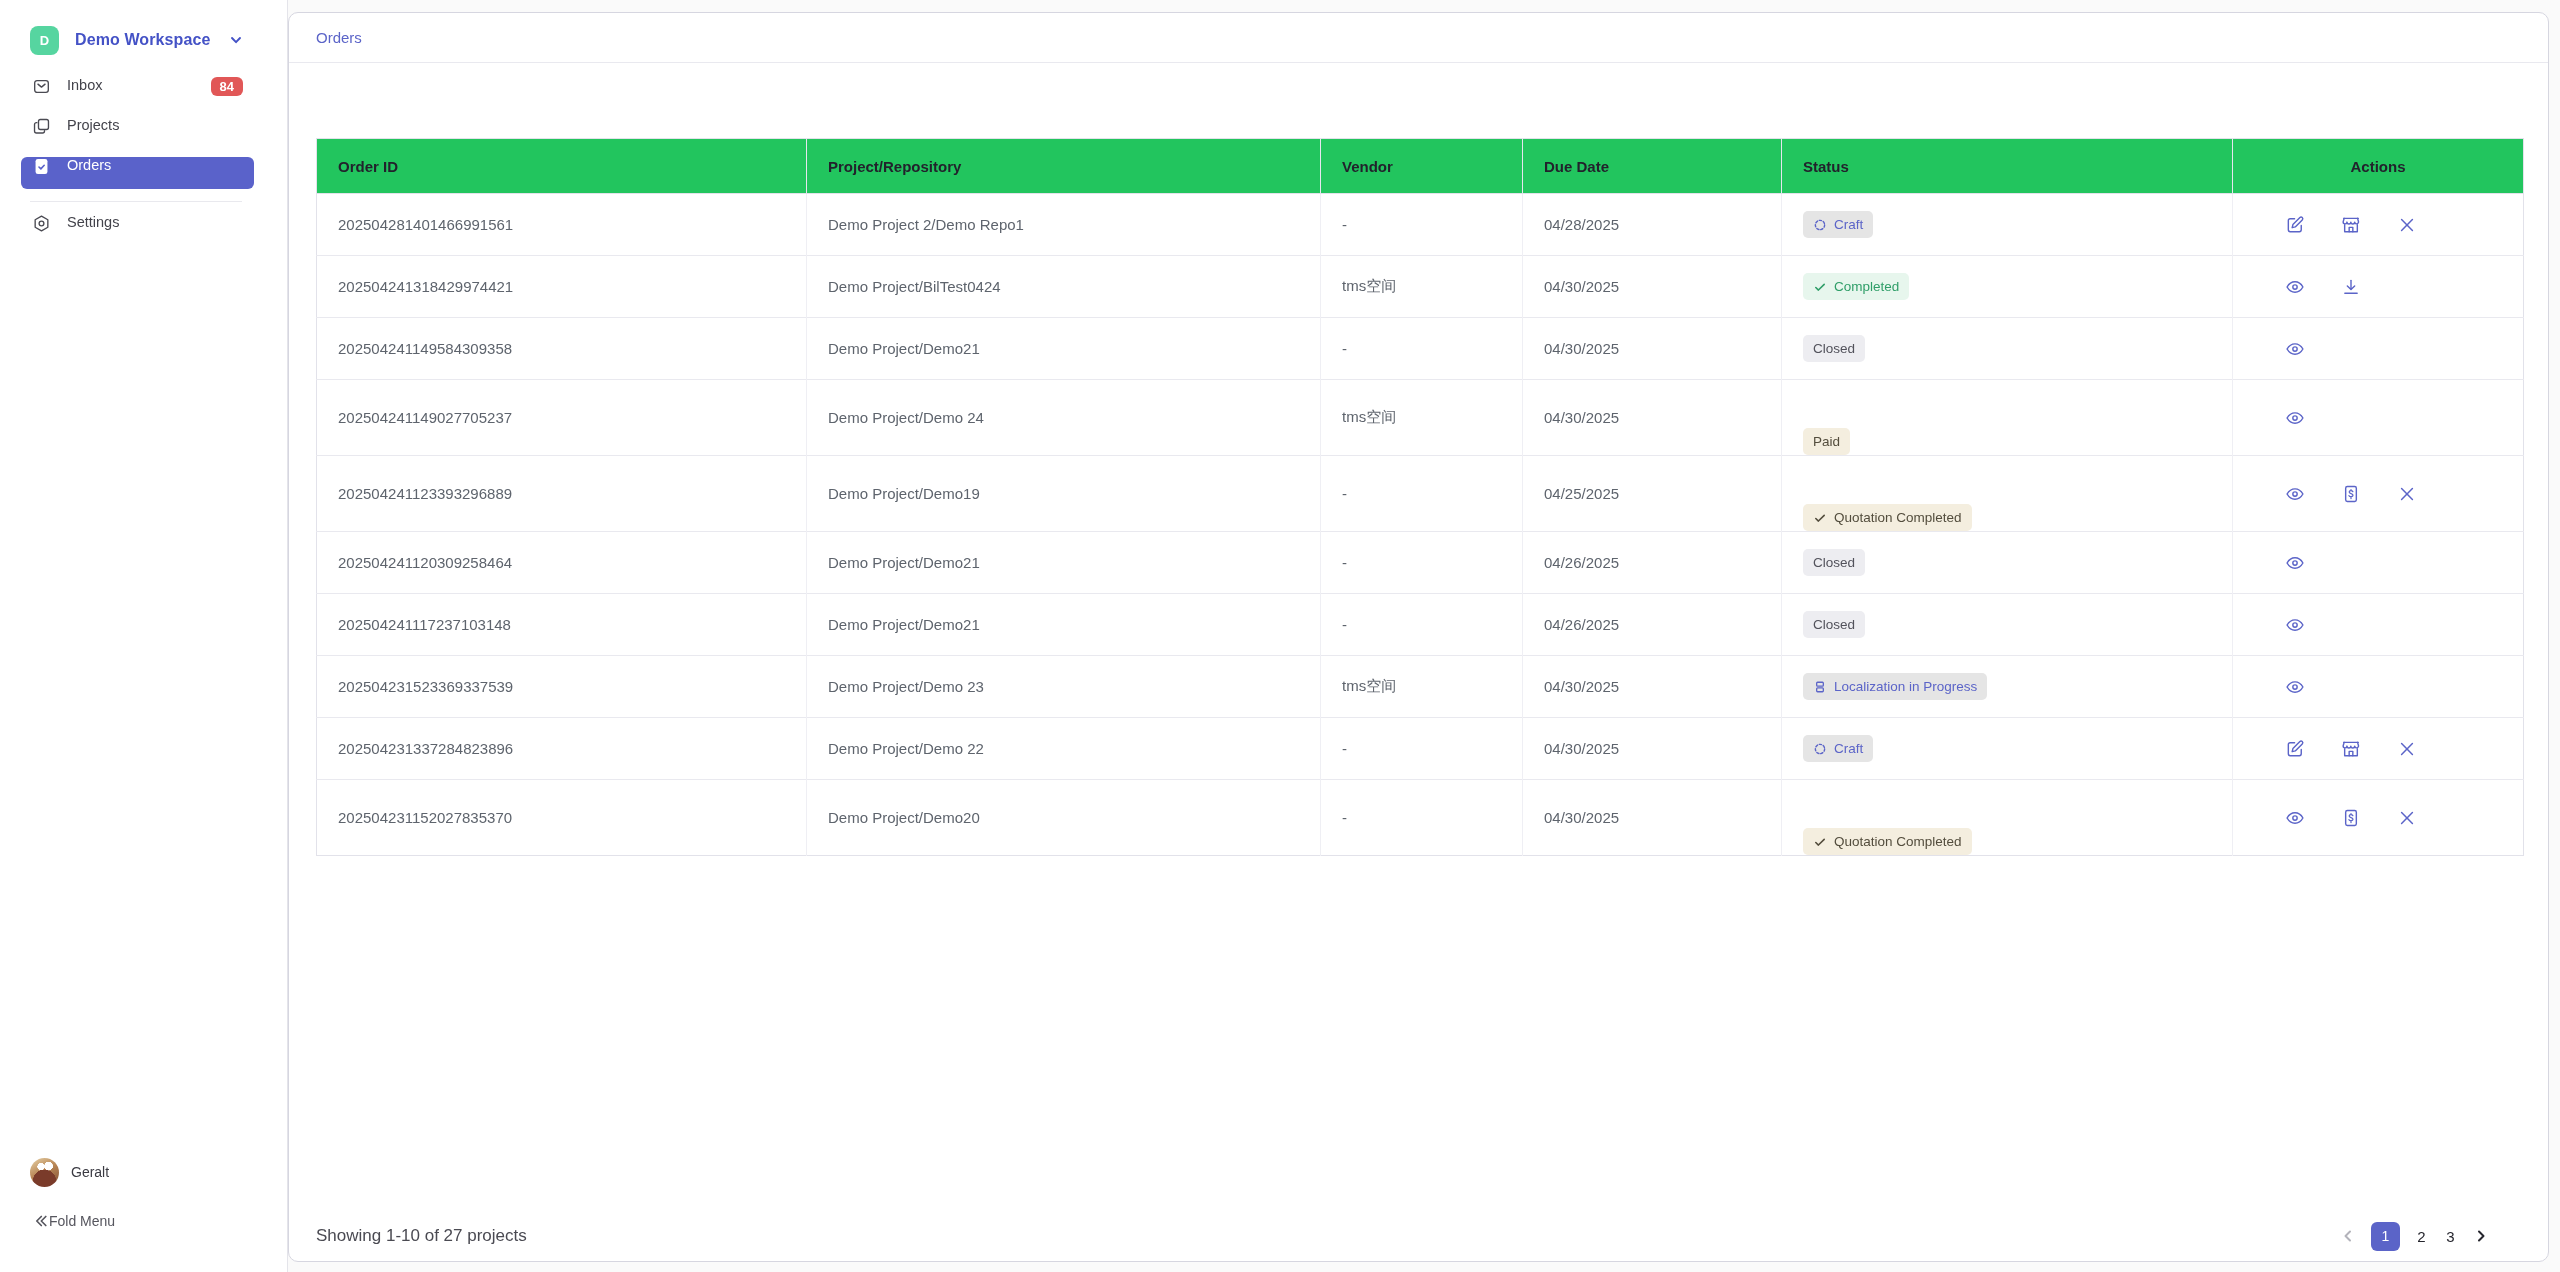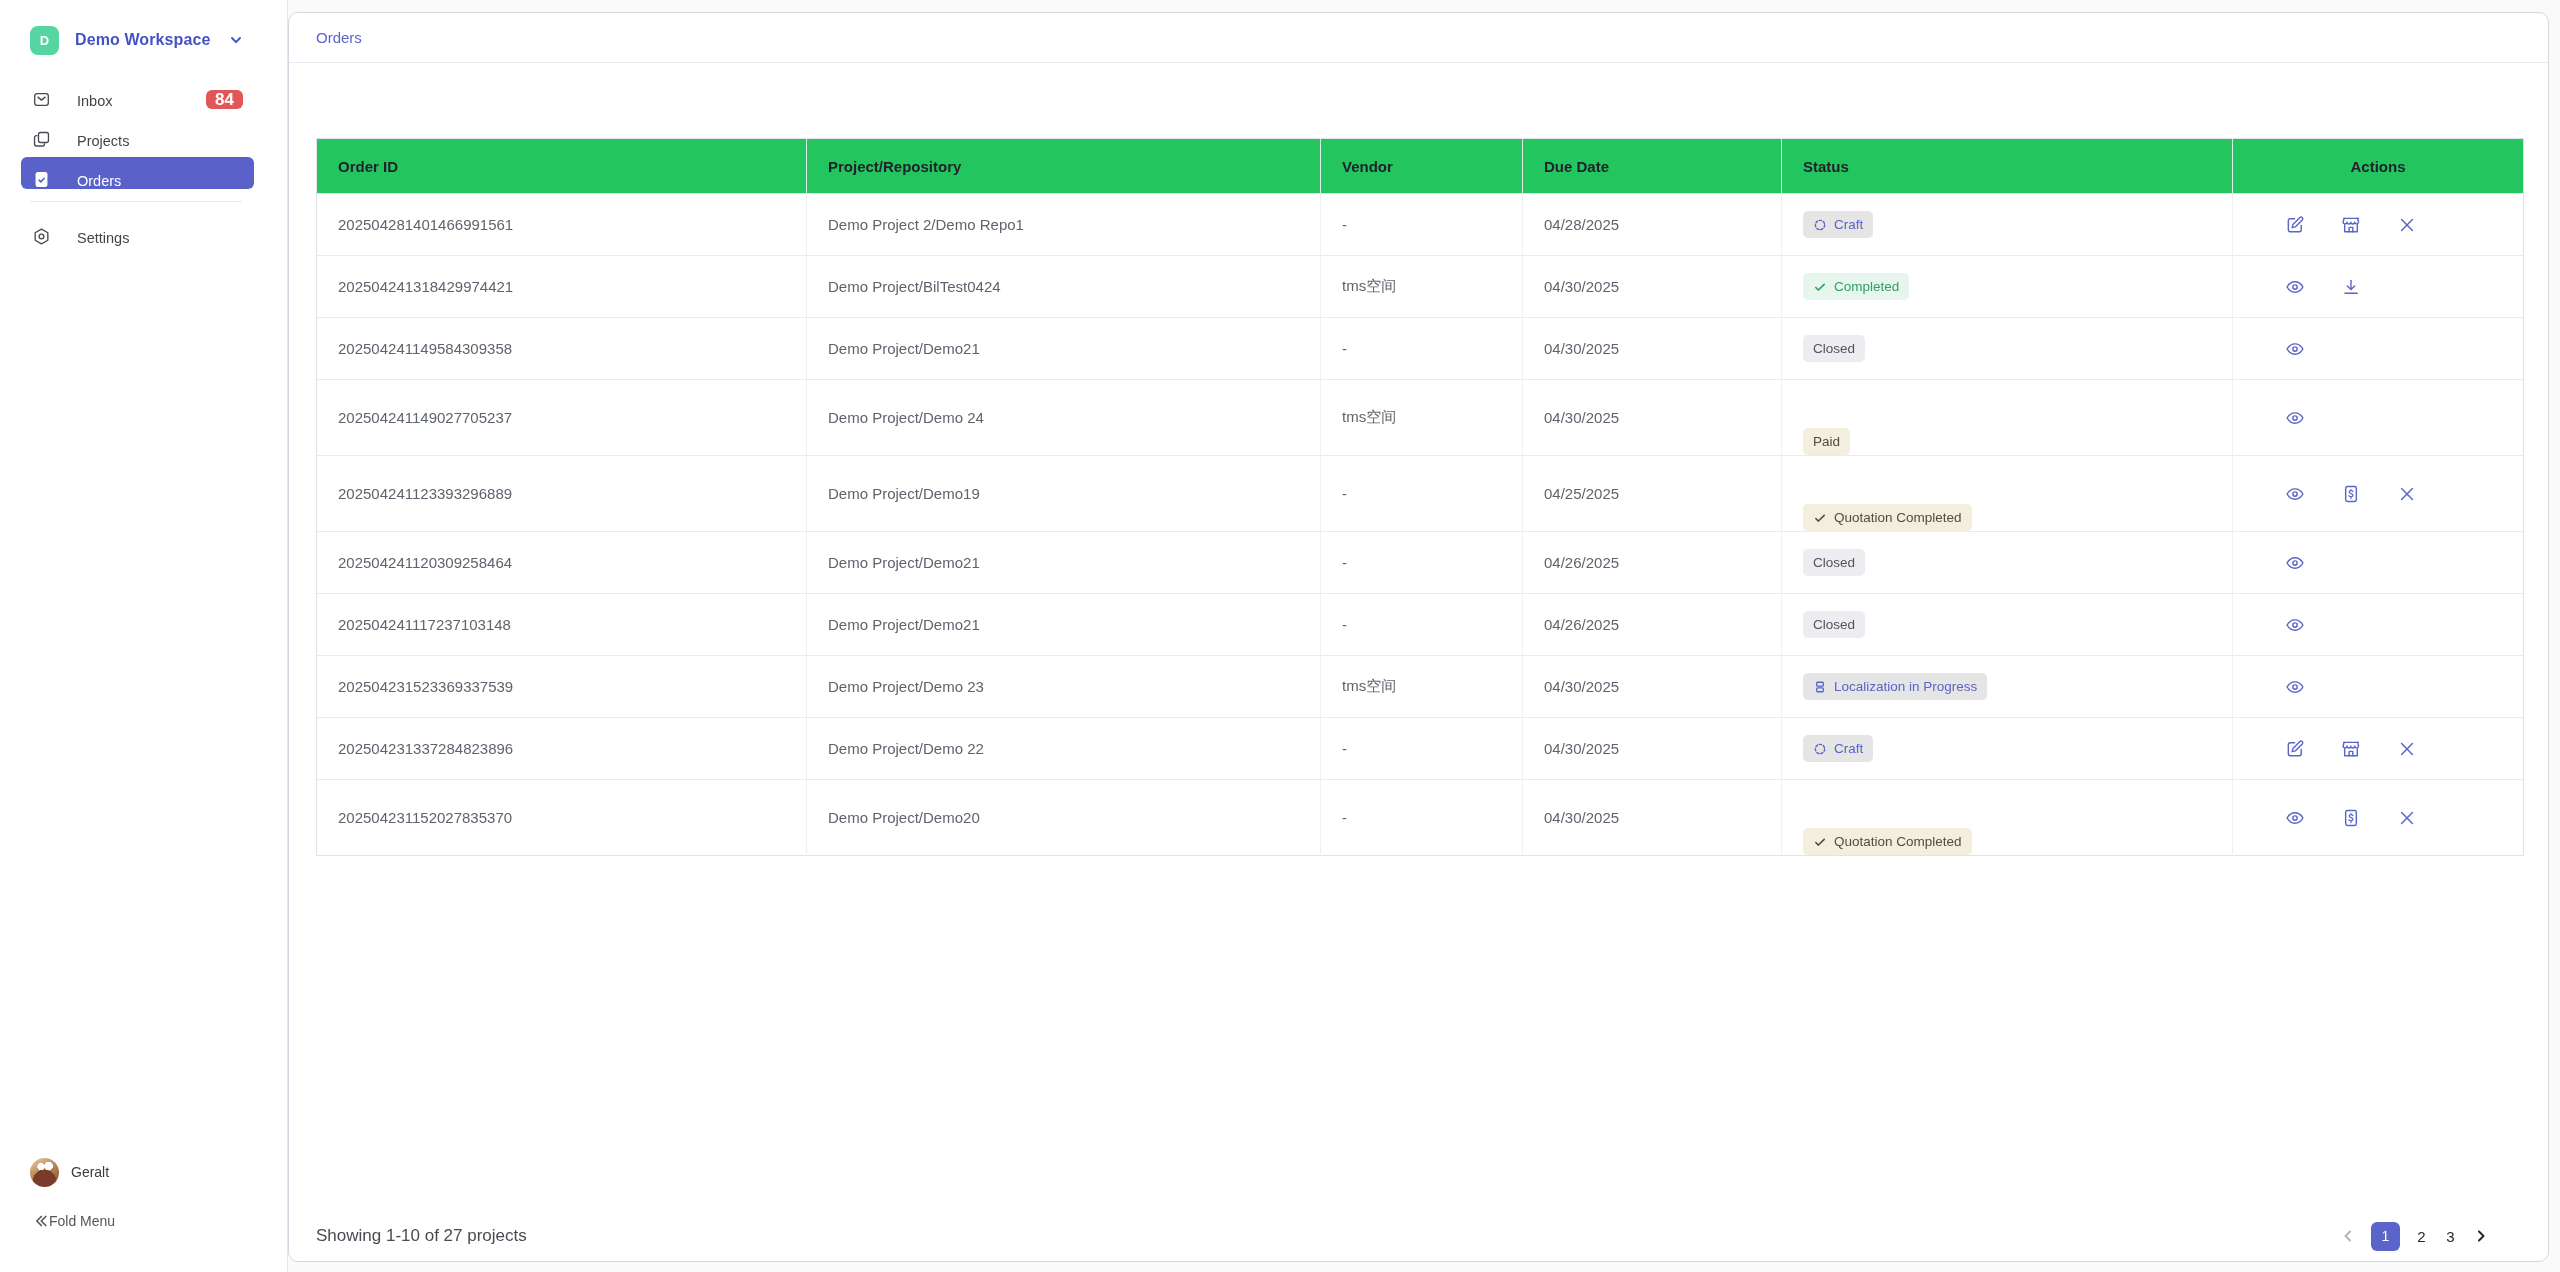--- a/index.html
+++ b/index.html
@@ -7,26 +7,26 @@
   .page{position:relative;width:2560px;height:1272px;overflow:hidden;background:#fafafa;}
   svg{fill:none;stroke:currentColor;stroke-width:1.7;stroke-linecap:round;stroke-linejoin:round;}
 
   
   .sidebar{position:absolute;left:0;top:0;width:288px;height:1272px;background:#ffffff;border-right:1px solid #e4e4ea;box-sizing:border-box;}
   .ws-row{position:absolute;left:0;top:24px;width:100%;height:32px;display:flex;align-items:center;padding-left:30px;box-sizing:border-box;gap:16px;cursor:pointer;}
   .ws-avatar{width:29px;height:29px;border-radius:8px;background:#56d5a0;color:#fff;font-size:13px;font-weight:700;display:flex;align-items:center;justify-content:center;}
   .ws-name{color:#4452c6;font-size:16px;font-weight:700;letter-spacing:.1px;}
   .ws-chev{width:16px;height:16px;color:#4452c6;margin-left:2px;}
   .nav{position:absolute;left:0;top:77px;width:100%;}
-  .side-item{height:32px;margin:0 33px 8px 21px;padding-left:11px;border-radius:6px;display:flex;align-items:flex-end;gap:26px;cursor:pointer;color:#43434b;}
+  .side-item{height:32px;margin:0 33px 8px 21px;padding-left:11px;border-radius:6px;display:flex;align-items:flex-start;gap:16px;cursor:pointer;color:#43434b;}
   .side-item .s-ic{width:19px;height:19px;color:#4a4a52;flex:none;}
   .side-item .s-label{font-size:14.5px;}
   .side-item.active{background:#5a62ca;color:#fff;}
   .side-item.active .s-ic{color:#fff;}
-  .count-badge{margin-left:auto;margin-right:11px;background:#e15757;color:#fff;font-size:17px;font-weight:600;border-radius:6px;padding:2px 9px;line-height:15px;}
+  .count-badge{margin-left:auto;margin-right:11px;background:#e15757;color:#fff;font-size:13px;font-weight:600;border-radius:6px;padding:2px 9px;line-height:15px;}
   .side-divider{height:1px;background:#e9e9ee;margin:12px 45px 12px 30px;}
   .user-row{position:absolute;left:0;top:1157px;width:100%;height:30px;display:flex;align-items:center;padding-left:30px;box-sizing:border-box;gap:12px;cursor:pointer;}
   .user-avatar{width:29px;height:29px;border-radius:50%;flex:none;
      background:
        radial-gradient(circle at 38% 30%, #ffffff 0 13%, rgba(255,255,255,0) 14%),
        radial-gradient(circle at 64% 28%, #ffffff 0 15%, rgba(255,255,255,0) 16%),
        radial-gradient(circle at 50% 80%, #7a3b2a 0 42%, rgba(0,0,0,0) 43%),
        linear-gradient(150deg,#e8d3a8 0%,#b98756 45%,#7d4a30 100%);}
   .user-name{font-size:14px;color:#3a3a42;}
   .fold-row{position:absolute;left:0;top:1207px;width:100%;height:28px;display:flex;align-items:center;padding-left:33px;box-sizing:border-box;color:#56565e;cursor:pointer;}

